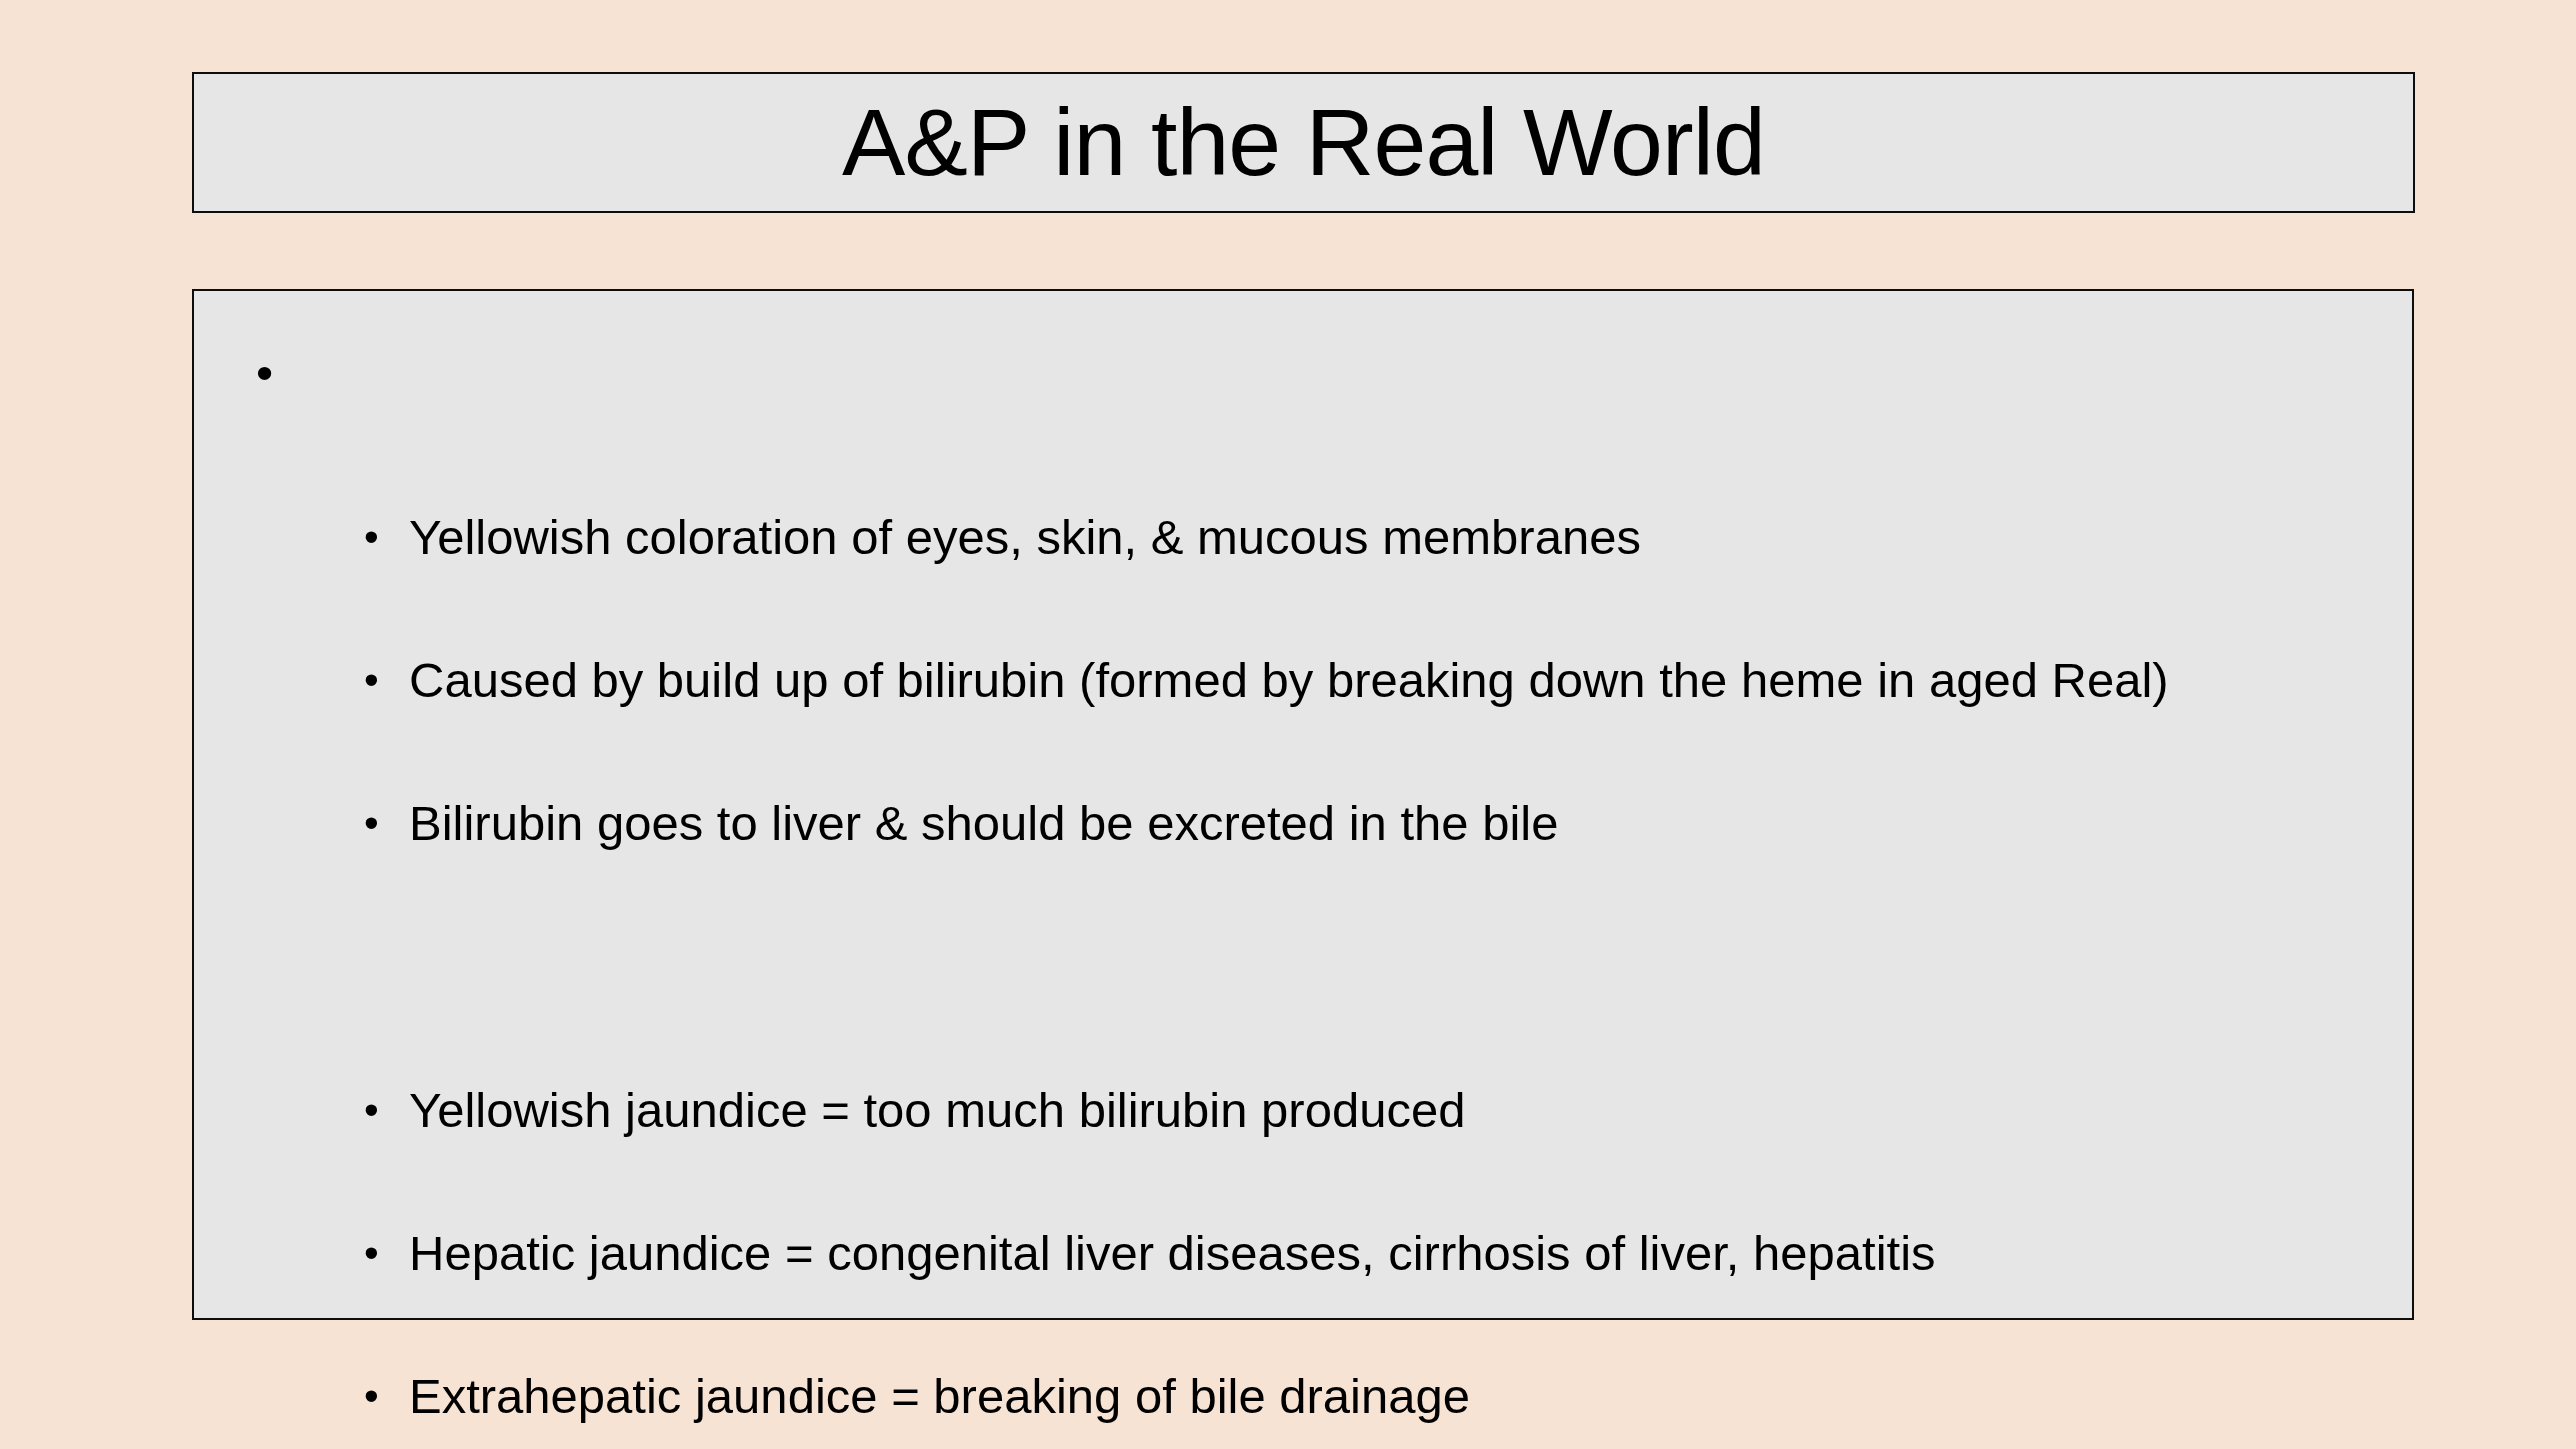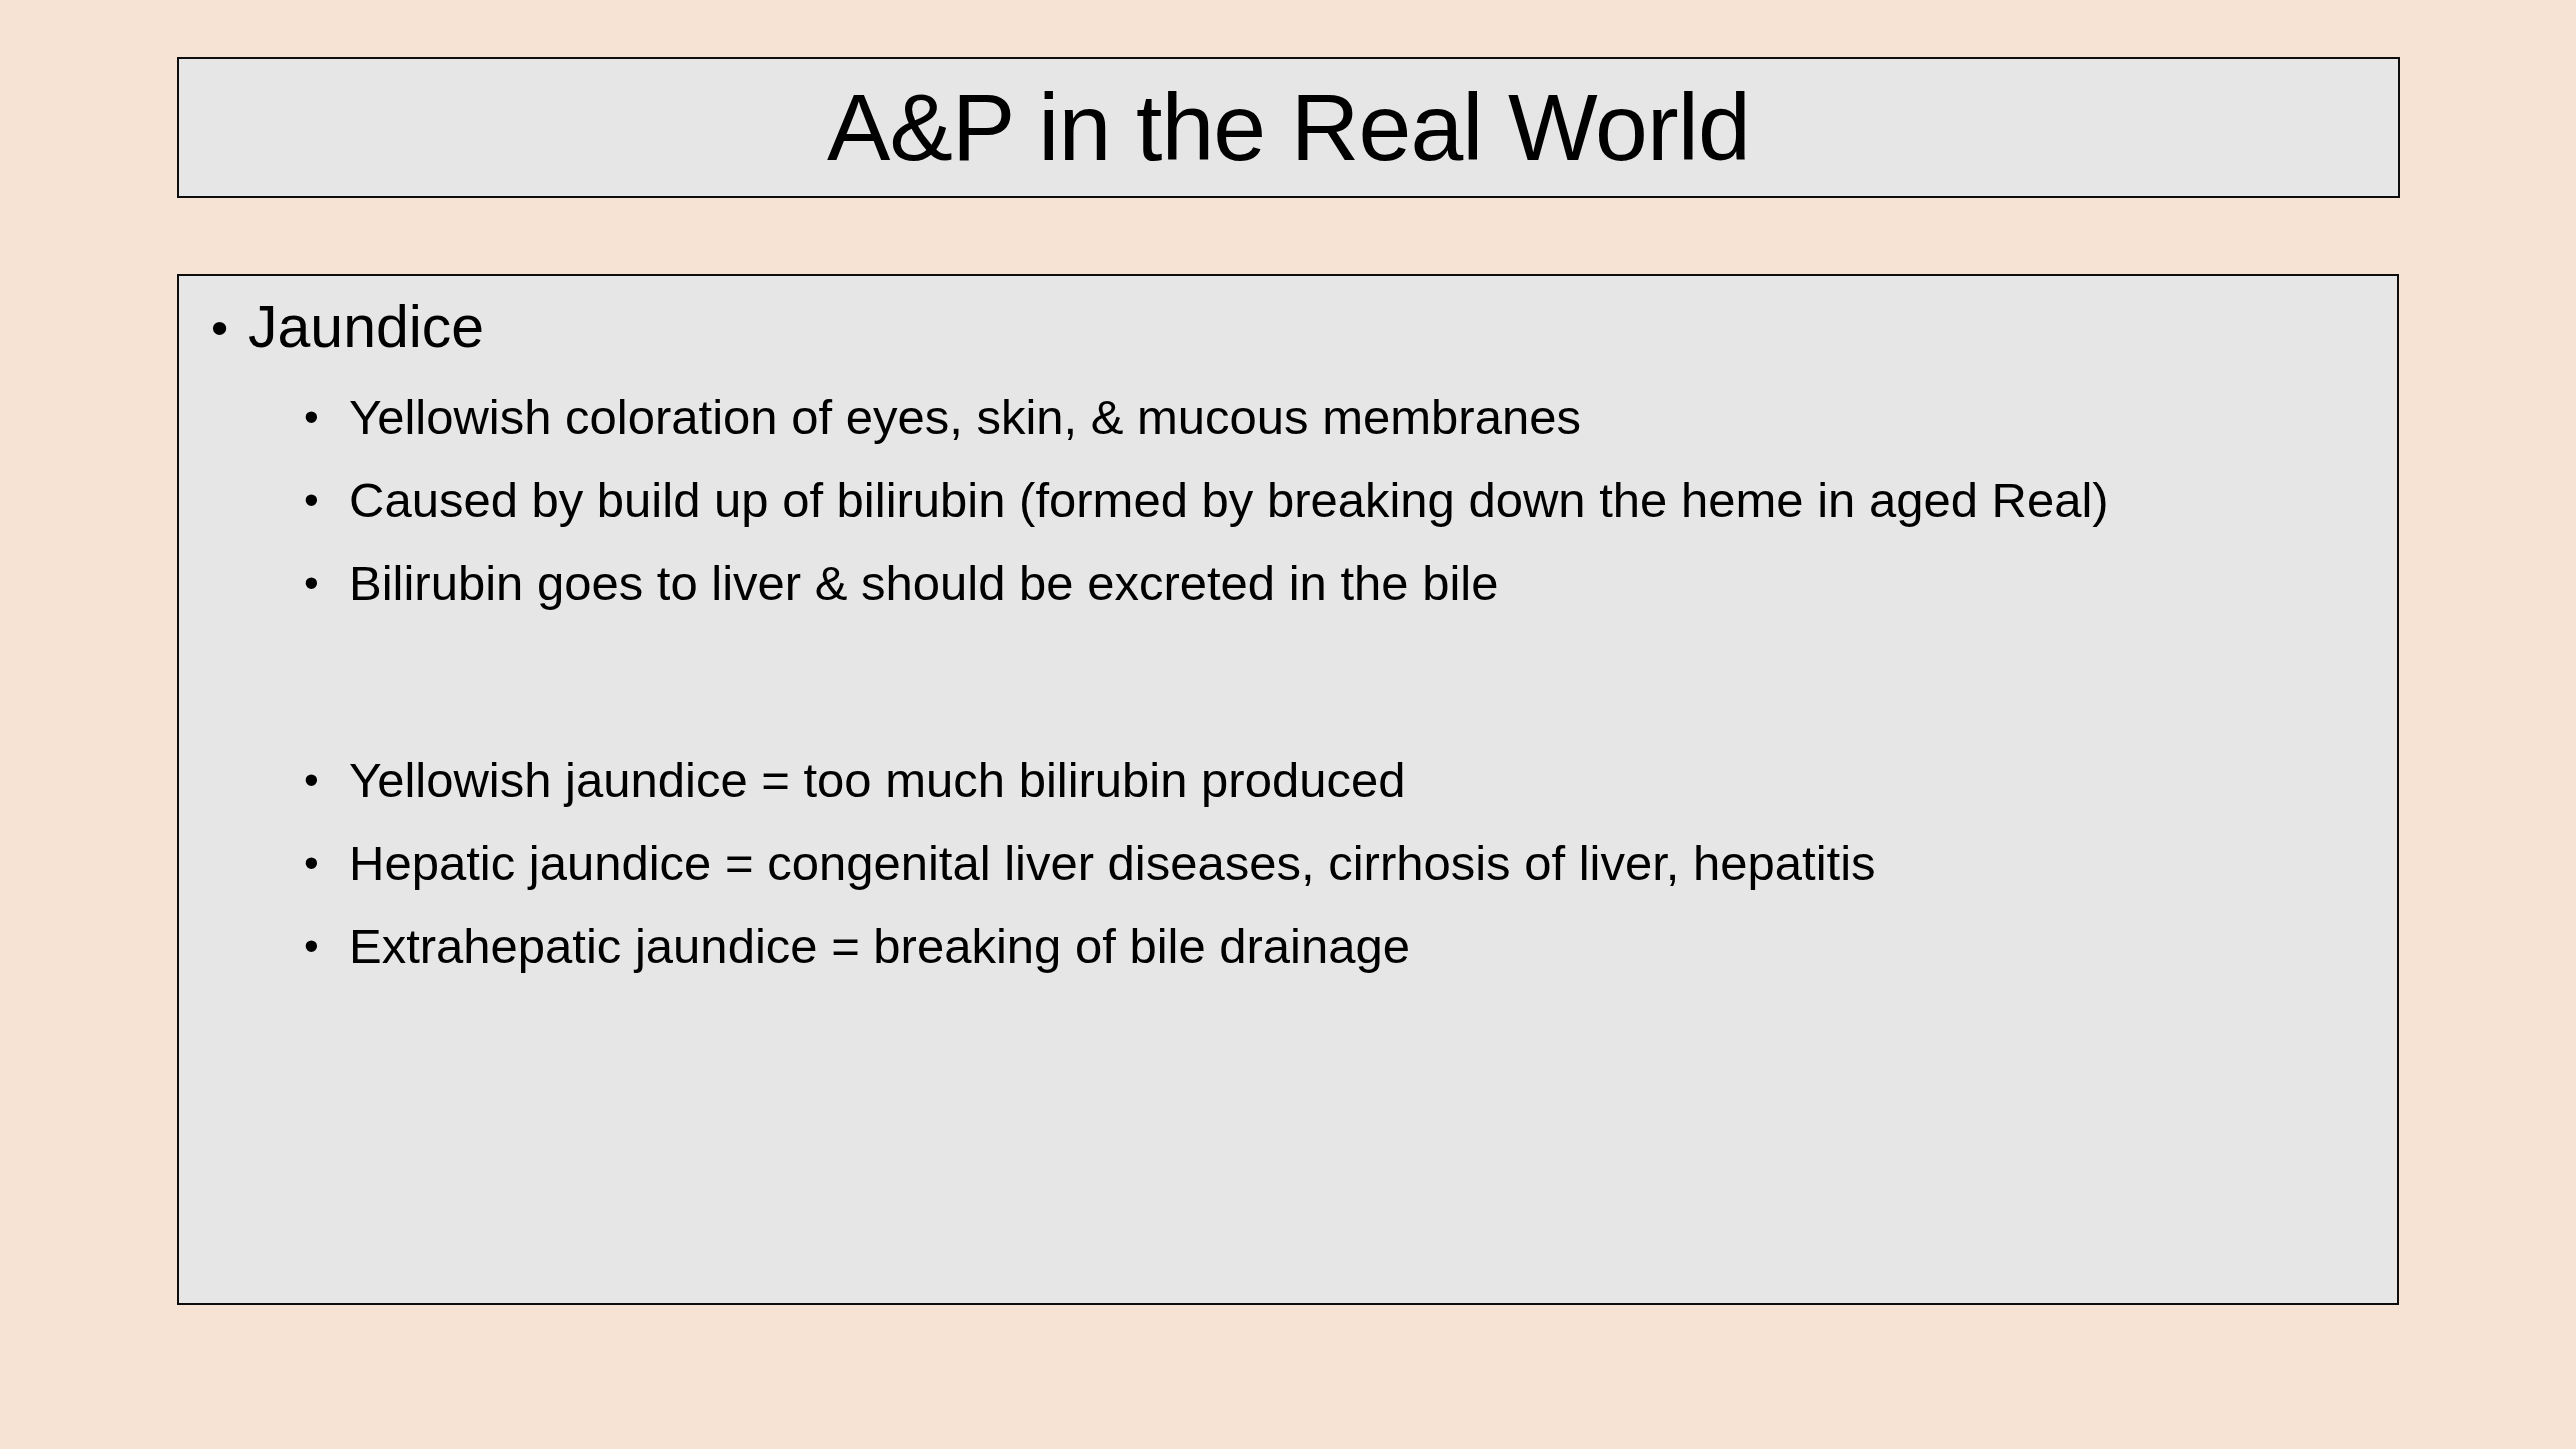--- a/index.html
+++ b/index.html
@@ -1,21 +1,21 @@
 <!DOCTYPE html>
 <html style="--background: #f7e3d4; --panel_fill: #e6e6e6; --panel_border: #0d0d0d; --text: #000000;font-size:15px"><head>
 <meta charset="utf-8">
 <style>
   :root{
     --background:#f7e3d4;
     --panel_fill:#e6e6e6;
     --panel_border:#0d0d0d;
     --text:#000000;
   }
-  *{margin:0;padding:0;box-sizing:border-box;}
+  *{margin:0;padding:15px;box-sizing:border-box;}
   html,body{width:2576px;height:1449px;}
   body{
     background:var(--background);
     font-family:"Liberation Sans", sans-serif;
     color:var(--text);
     position:relative;
     overflow:hidden;
   }
   .panel{
     position:absolute;
@@ -80,21 +80,20 @@
 <div class="slide">
 
   <div class="panel title-box">
     <div class="title-text">A&amp;P in the Real World</div>
   </div>
 
   <div class="panel content-box">
 
     <div class="l1-item">
       <span class="blt">•</span>
-      <span class="txt">Jaundice</span>
     </div>
 
     <ul class="sub">
       <li>
         <span class="blt">•</span>
         <span class="txt">Yellowish coloration of eyes, skin, &amp; mucous membranes</span>
       </li>
       <li class="wrap">
         <span class="blt">•</span>
         <span class="txt">Caused by build up of bilirubin (formed by breaking down the heme in aged Real)</span>

